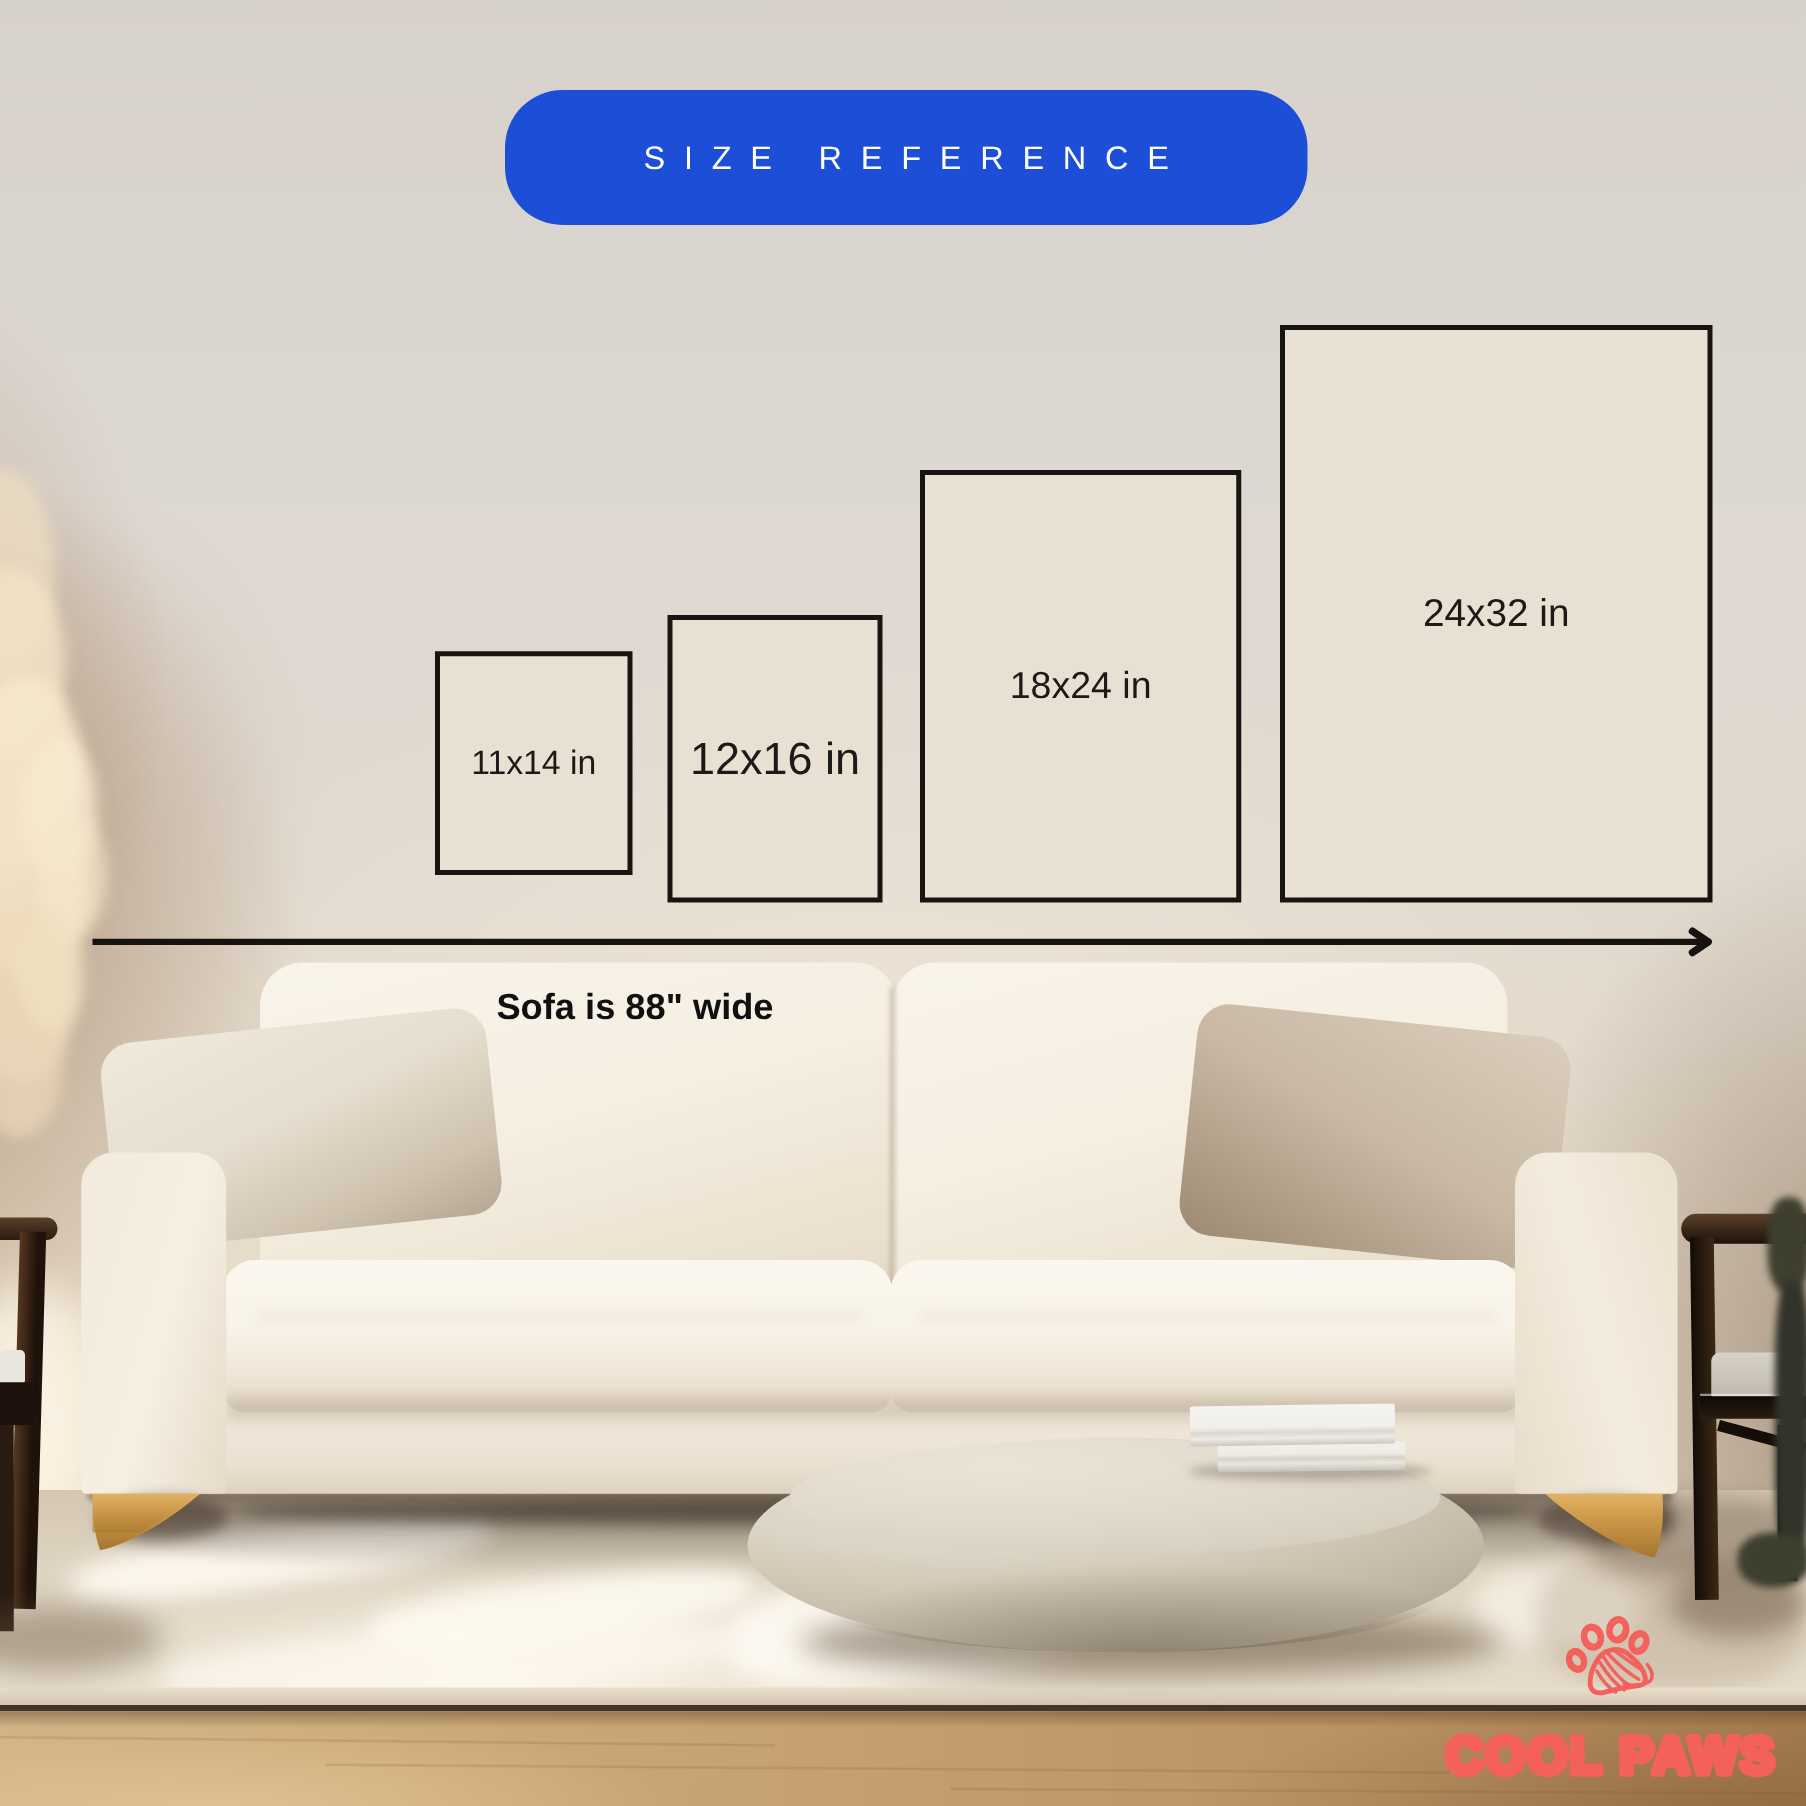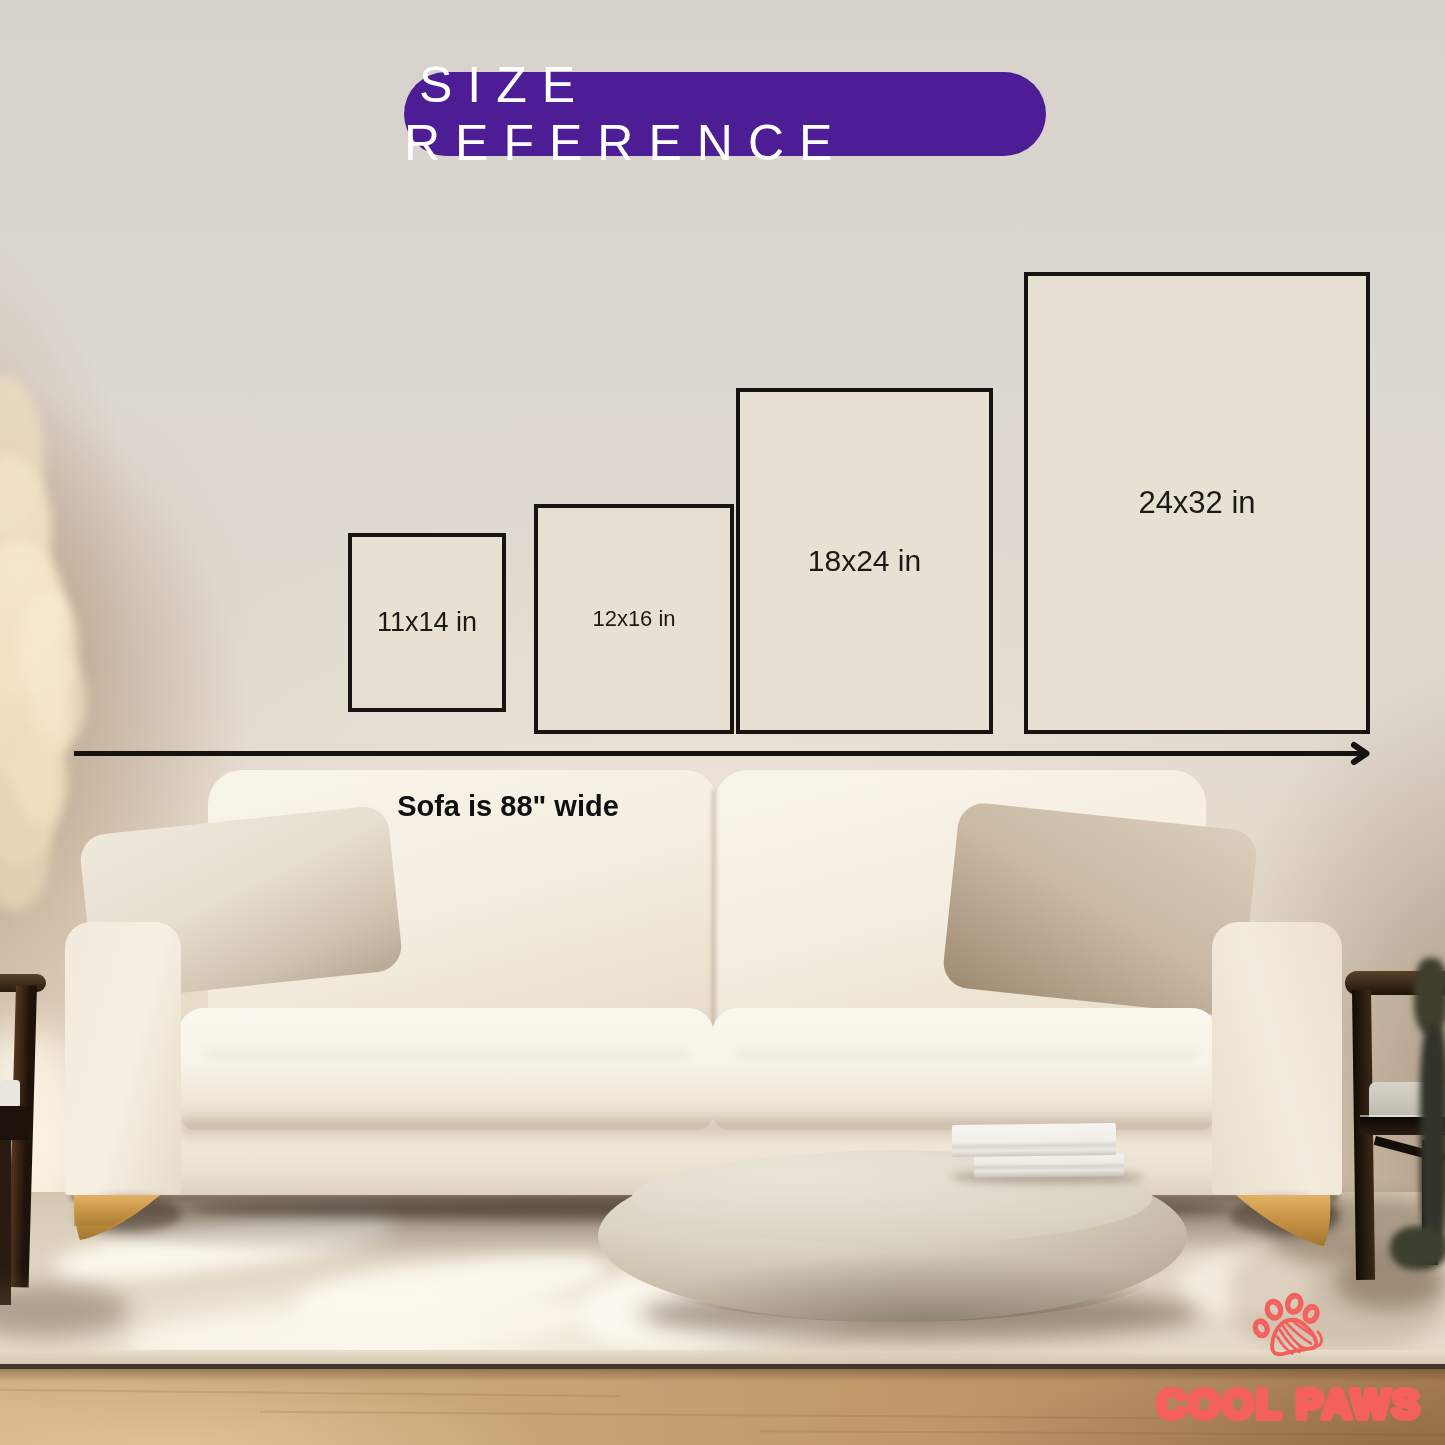--- a/index.html
+++ b/index.html
@@ -71,24 +71,24 @@
   .tbl-shadow{left:640px;top:1288px;width:560px;height:52px;background:rgba(100,82,60,.55);
     border-radius:50%;filter:blur(11px);}
   .tbl-bowl{left:598px;top:1150px;width:589px;height:172px;border-radius:50%;
     background:radial-gradient(130% 150% at 30% 0%, #ebe5d8 0%, #dcd4c4 36%, #c4b9a6 62%, #a79c88 84%, #948875 100%);}
   .tbl-top{left:632px;top:1152px;width:520px;height:92px;border-radius:50%;
     background:radial-gradient(ellipse 100% 100% at 32% 22%, #eae4d7 0%, #e1dacc 50%, #d2c9b7 100%);}
   .tbl-dark{left:636px;top:1222px;width:520px;height:100px;border-radius:50%;
     background:radial-gradient(ellipse 75% 95% at 55% 100%, rgba(108,96,78,.55) 0%, rgba(108,96,78,0) 74%);}
   
   .box{border:4px solid #171412;background:#e8e1d3;display:flex;align-items:center;justify-content:center;
-    color:#1c1a17;margin-top:12px;}
-  
-  .pill{left:404px;top:72px;width:642px;height:84px;border-radius:46px;background:#4c1d95;
-    display:flex;align-items:center;justify-content:center;color:#fff;font-size:50px;
+    color:#1c1a17;}
+  
+  .pill{left:404px;top:72px;width:642px;height:108px;border-radius:46px;background:#1d4ed8;
+    display:flex;align-items:center;justify-content:center;color:#fff;font-size:26px;
     letter-spacing:15px;font-weight:400;text-indent:15px;}
   .sofatext{left:248px;top:790px;width:520px;text-align:center;font-weight:bold;font-size:29px;color:#101010;}
   svg{overflow:visible;}
 </style>
 </head>
 <body>
 <div id="stage">
   <div class="wall"></div>
   <div class="wallvign"></div>
   <div class="sunwall"></div>
@@ -177,21 +177,21 @@
   <div class="tbl-bowl"></div>
   <div class="tbl-top"></div>
   <div class="tbl-dark"></div>
   <div style="left:950px;top:1170px;width:195px;height:14px;background:rgba(110,95,75,.4);border-radius:50%;filter:blur(4px)"></div>
   <div style="left:974px;top:1154px;width:150px;height:23px;border-radius:2px;transform:rotate(-.6deg);
     background:linear-gradient(180deg,#f3f1ed 0%,#eeebe5 40%,#d8d3ca 55%,#e9e6e0 72%,#c7c1b6 100%)"></div>
   <div style="left:952px;top:1124px;width:164px;height:32px;border-radius:2px;transform:rotate(-.8deg);
     background:linear-gradient(180deg,#f6f4f1 0%,#f1efe9 55%,#dcd7ce 68%,#edeae4 82%,#cdc7bd 100%)"></div>
 
   <div class="box" style="left:348px;top:521px;width:158px;height:179px;font-size:27px;">11x14 in</div>
-  <div class="box" style="left:534px;top:492px;width:200px;height:230px;font-size:22px;">12x16 in</div>
+  <div class="box" style="left:534px;top:492px;width:172px;height:230px;font-size:36px;">12x16 in</div>
   <div class="box" style="left:736px;top:376px;width:257px;height:346px;font-size:30px;">18x24 in</div>
   <div class="box" style="left:1024px;top:260px;width:346px;height:462px;font-size:31px;">24x32 in</div>
 
   <svg style="left:0;top:0;width:1445px;height:1445px;" viewBox="0 0 1445 1445">
     <line x1="74" y1="753.5" x2="1366" y2="753.5" stroke="#15120f" stroke-width="5"></line>
     <polyline points="1354,745 1366.5,753.5 1354,762" fill="none" stroke="#15120f" stroke-width="6" stroke-linecap="round" stroke-linejoin="round"></polyline>
   </svg>
 
   <div class="sofatext">Sofa is 88" wide</div>
 

